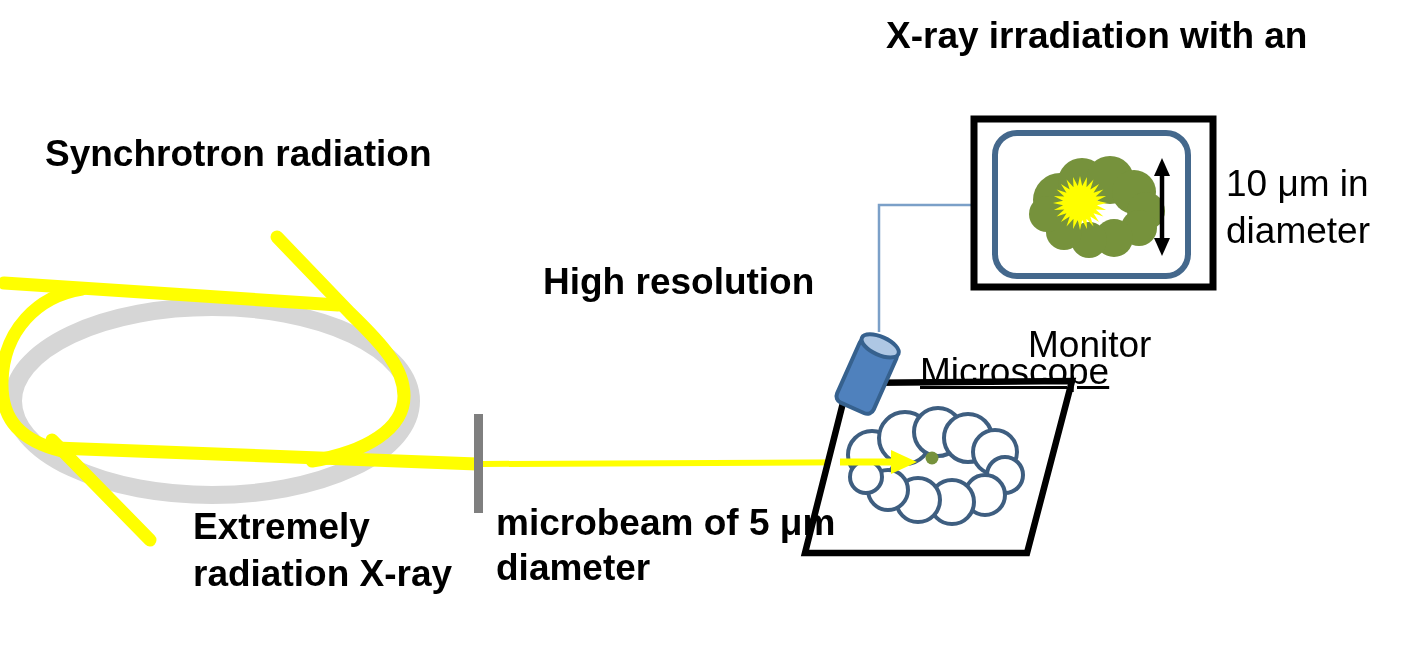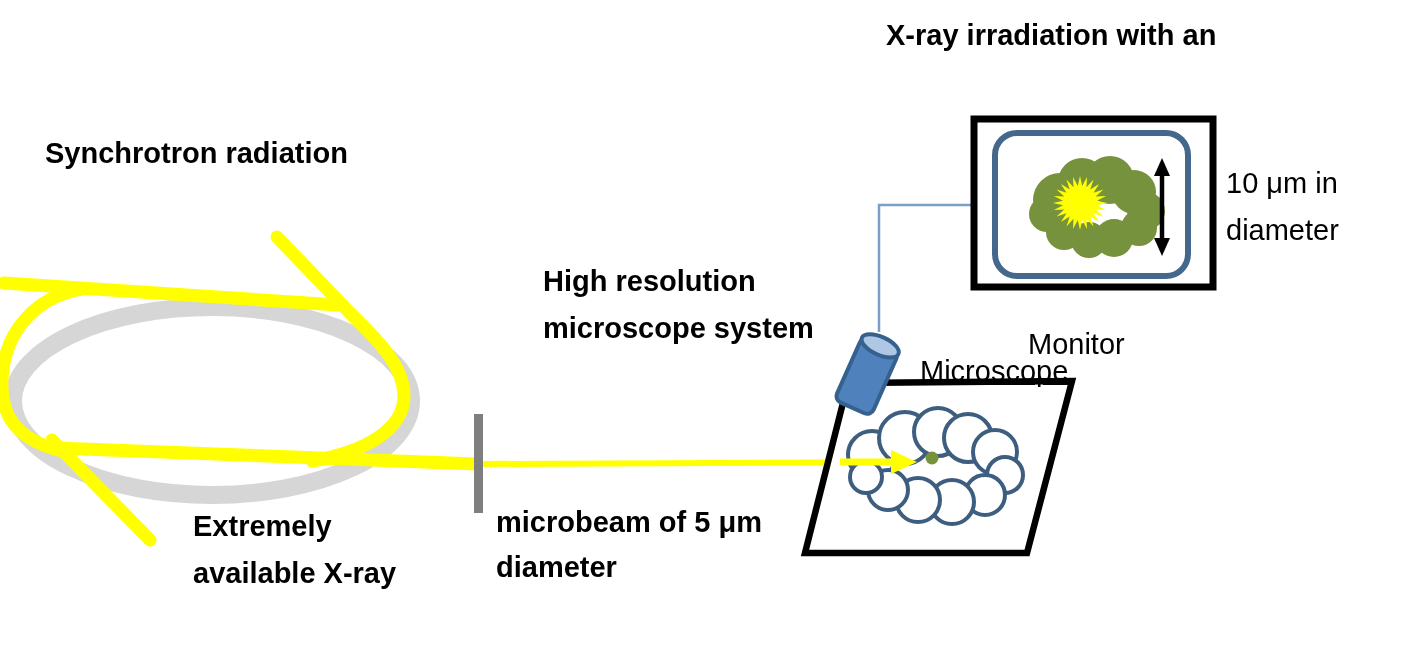--- a/index.html
+++ b/index.html
@@ -7,21 +7,21 @@
     position:relative;
     width:1422px;height:655px;
     background:#ffffff;
     overflow:hidden;
     font-family:"Liberation Sans", sans-serif;
   }
   #art{position:absolute;left:0;top:0;}
   .lbl{
     position:absolute;
     color:#000;
-    font-size:29px;
+    font-size:37px;
     line-height:47px;
     white-space:nowrap;
   }
   .lbl.bold{font-weight:700;}
   .lbl.tight{line-height:45px;}
 </style>
 </head>
 <body>
 
 <div id="canvas">
@@ -111,26 +111,25 @@
   <div class="lbl bold" style="left:886px;top:12px;">
     <div>X-ray irradiation with an</div>
   </div>
 
   <div class="lbl bold" style="left:45px;top:130px;">
     <div>Synchrotron radiation</div>
   </div>
 
   <div class="lbl bold" style="left:543px;top:258px;">
     <div>High resolution</div>
-    <div>microscope system</div>
   </div>
 
   <div class="lbl bold" style="left:193px;top:503px;">
     <div>Extremely</div>
-    <div>available X-ray</div>
+    <div>radiation X-ray</div>
   </div>
 
   <div class="lbl bold tight" style="left:496px;top:500px;">
     <div>microbeam of 5 μm</div>
     <div>diameter</div>
   </div>
 
   <div class="lbl" style="left:1028px;top:296px;margin-top:25px;">Monitor</div>
 
   <div class="lbl" style="left:920px;top:348px;text-decoration:underline;">Microscope</div>

